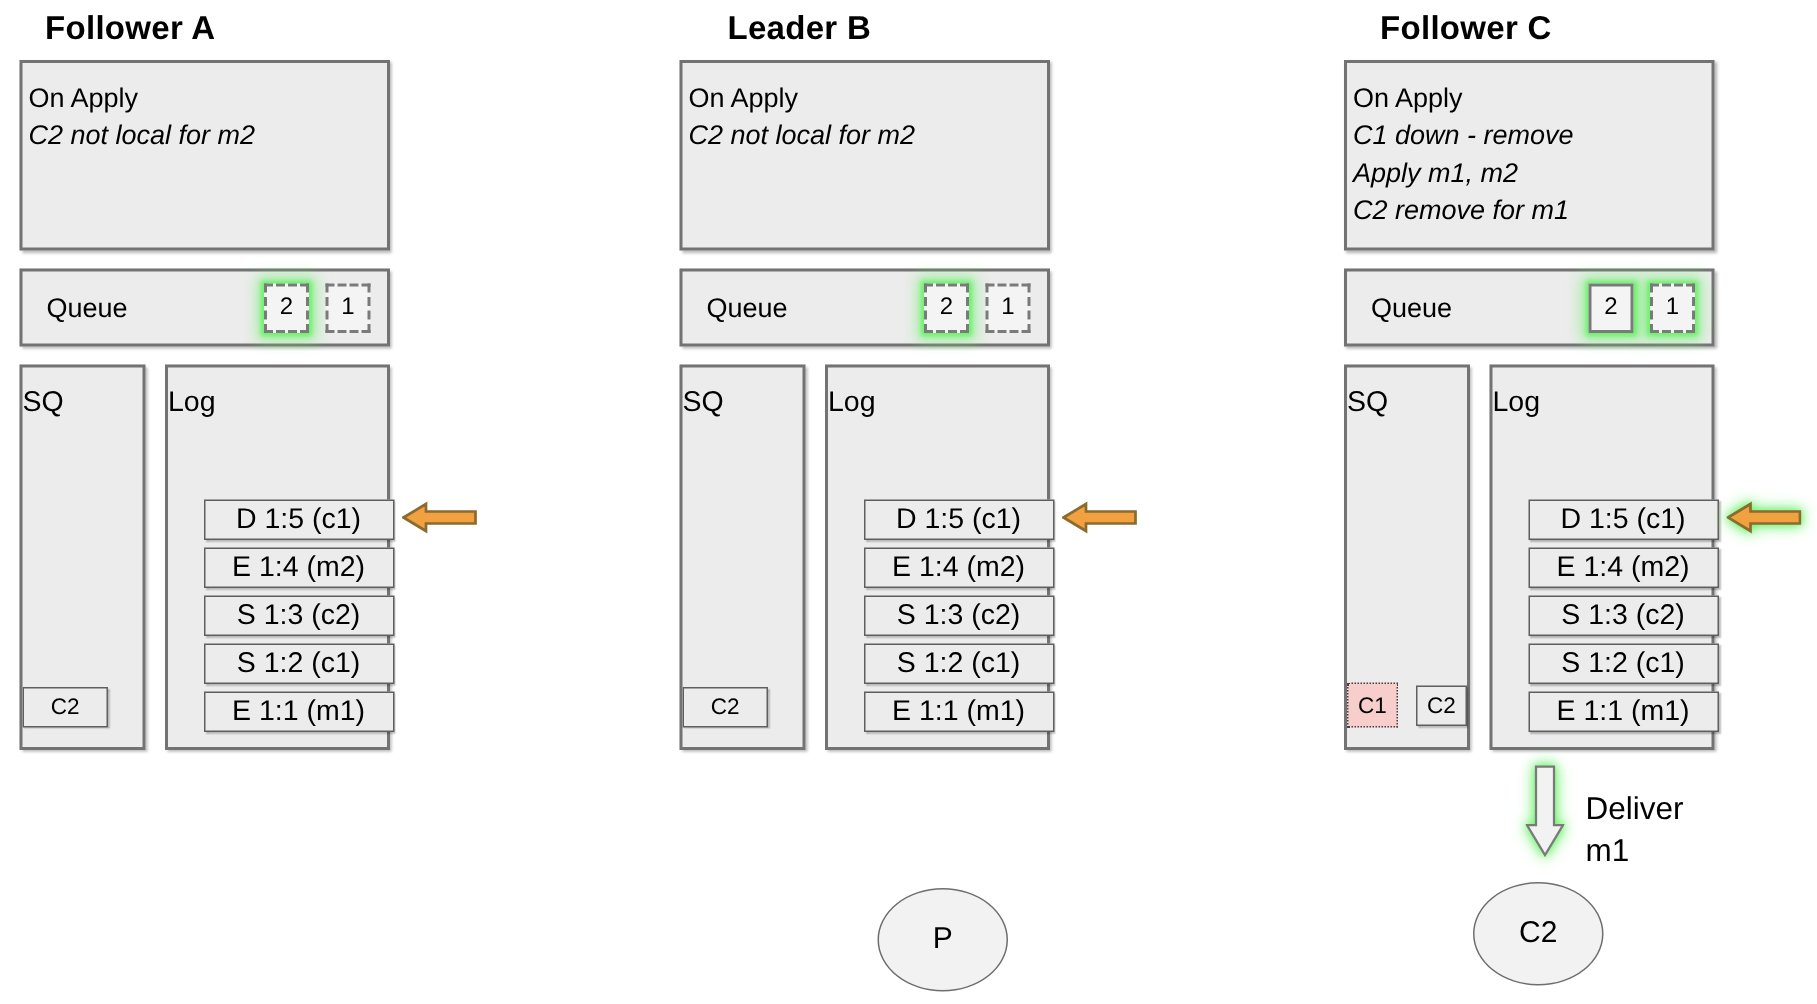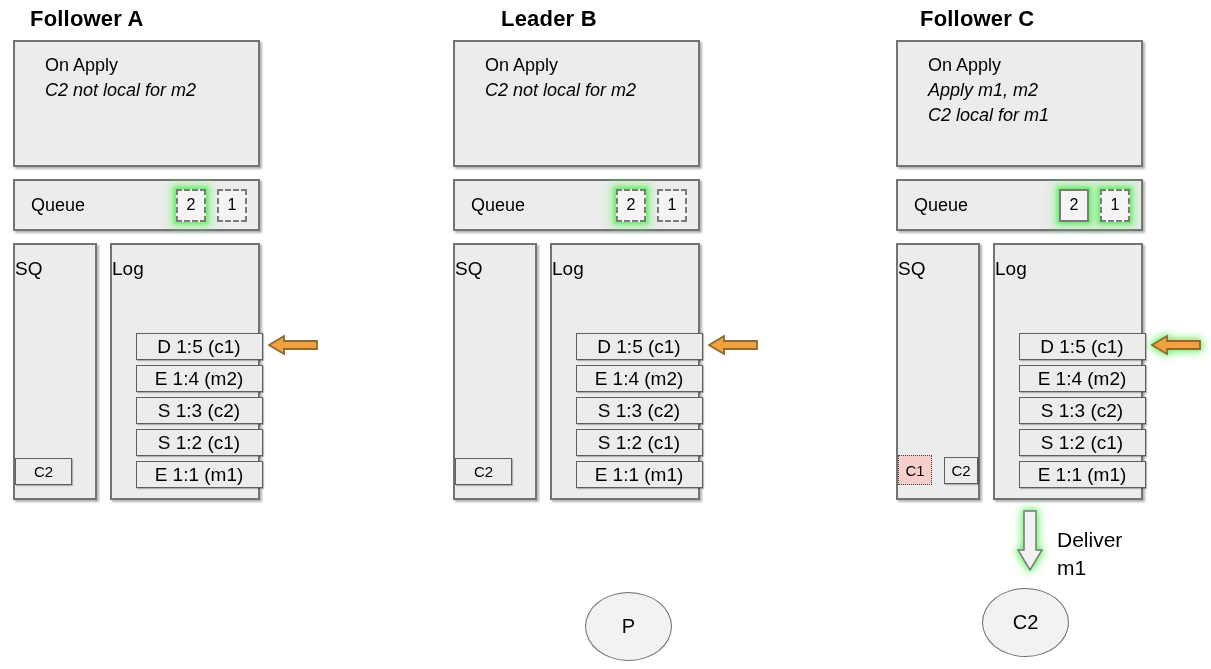--- a/index.html
+++ b/index.html
@@ -5,27 +5,27 @@
   html,body { margin:0; padding:0; background:#ffffff; font-family:"Liberation Sans", sans-serif; color:#000; }
   .canvas { position:relative; width:1211px; height:669px; background:#ffffff; overflow:hidden; }
 
   .column { position:absolute; top:0; width:247px; height:669px; }
   #col-a { left:13px; }
   #col-b { left:453px; }
   #col-c { left:896px; }
 
   .node-title { position:absolute; top:6px; font-size:22px; font-weight:bold; letter-spacing:0.2px; }
   #col-a .node-title { left:17px; }
-  #col-b .node-title { left:48px; }
+  #col-b .node-title { left:32px; }
   #col-c .node-title { left:24px; }
 
   .box { position:absolute; left:0; background:#ececec; border:2px solid #737373;
          box-sizing:border-box; box-shadow:1.5px 1.5px 2px rgba(0,0,0,0.3); }
 
-  .on-apply { top:40px; width:247px; height:127px; padding:11px 30px; font-size:18px; line-height:25px; }
+  .on-apply { top:40px; width:247px; height:127px; padding:11px 4px; font-size:18px; line-height:25px; }
   .apply-note { font-style:italic; }
 
   .queue { top:179px; width:247px; height:52px; display:flex; align-items:center; padding:0 11px 0 16px; }
   .queue-label { font-size:18px; }
   .queue-slots { margin-left:auto; display:flex; gap:11px; }
   .slot { width:30px; height:33px; box-sizing:border-box; background:#f4f4f4;
           border:2px dashed #7a7a7a; display:flex; align-items:center; justify-content:center;
           font-size:16px; }
   .slot.solid { border-style:solid; }
   .glow { box-shadow:0 0 3px 2px rgba(102,242,102,0.95), 0 0 9px 5px rgba(102,242,102,0.55); }
@@ -144,22 +144,23 @@
     </div>
 
     <div class="client-ellipse">P</div>
   </div>
 
   <div class="column" id="col-c">
     <div class="node-title">Follower C</div>
 
     <div class="box on-apply">
       <div>On Apply</div>
+      <div class="apply-note">C1 down - remove</div>
       <div class="apply-note">Apply m1, m2</div>
-      <div class="apply-note">C2 local for m1</div>
+      <div class="apply-note">C2 remove for m1</div>
     </div>
 
     <div class="box queue">
       <span class="queue-label">Queue</span>
       <div class="queue-slots">
         <div class="slot solid glow">2</div>
         <div class="slot glow">1</div>
       </div>
     </div>
 

